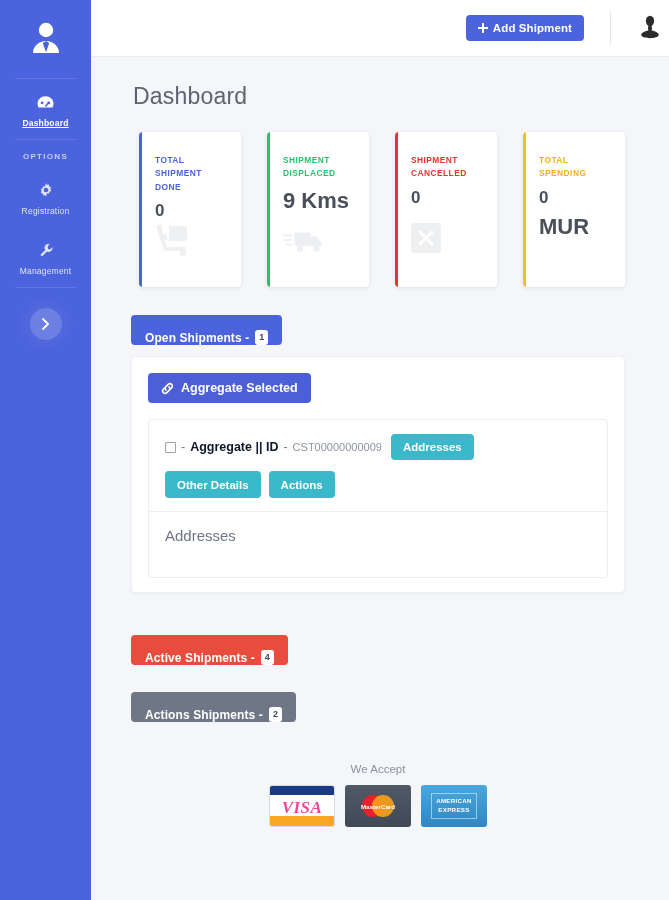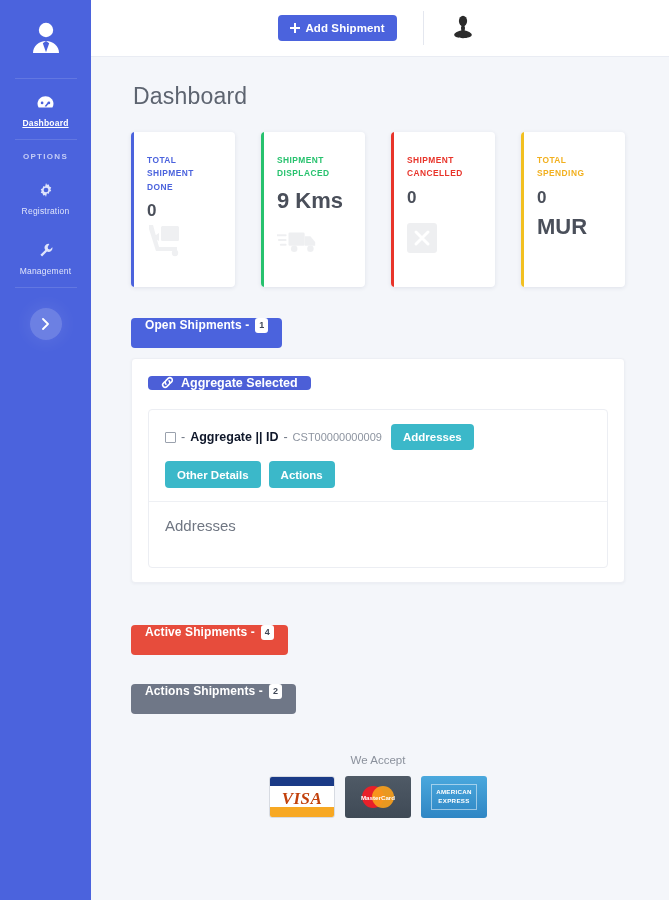--- a/index.html
+++ b/index.html
@@ -52,63 +52,63 @@
     background: rgba(255,255,255,0.19);
     display: flex; align-items: center; justify-content: center;
     margin-top: 20px; cursor: pointer;
     box-shadow: 0 0 14px 5px rgba(255,255,255,0.06);
   }
 
   
   .main { flex: 1; height: 900px; position: relative; background: #f4f6fa; }
   .topbar {
     height: 57px; background: #ffffff;
-    display: flex; align-items: center; justify-content: center;
+    display: flex; align-items: center; justify-content: flex-end;
     padding-right: 4px; gap: 0px;
     border-bottom: 1px solid #e9ecf3;
   }
   .btn-add {
     background: #4b63dd; color: #fff; border: none;
     border-radius: 4px; height: 26px; padding: 0 12px;
     font-size: 11.5px; font-weight: 700; letter-spacing: .1px;
     display: inline-flex; align-items: center; gap: 5px;
     cursor: pointer; font-family: "Liberation Sans", sans-serif;
   }
   .top-sep { width: 1px; height: 34px; background: #e4e7ef; margin: 0 24px 0 26px; }
   .avatar-ico { width: 30px; height: 30px; display:flex; align-items:center; justify-content:center; cursor:pointer; }
 
   .content { padding: 26px 44px 0 40px; height: 843px; overflow: hidden; }
   .page-title {
     font-size: 23px; color: #5d6470; font-weight: 400;
     margin: 0 0 22px 2px; letter-spacing: .2px;
   }
 
   
-  .cards { display: flex; gap: 26px; margin-bottom: 28px; }
+  .cards { display: flex; gap: 26px; margin-bottom: 28px; margin-left: 8px; }
   .card {
     flex: 1; height: 155px; background: #fff;
     border-radius: 4px; position: relative; overflow: hidden;
     box-shadow: 0 1px 4px rgba(40,50,90,0.10);
     padding: 22px 13px 10px 16px;
   }
   .card .accent { position: absolute; left: 0; top: 0; bottom: 0; width: 3px; }
   .card-label {
     font-size: 8.4px; font-weight: 700; letter-spacing: .45px;
     line-height: 1.6; text-transform: uppercase;
   }
   .card-value {
     font-size: 17px; font-weight: 700; color: #4a4f5a;
     margin-top: 7px; line-height: 1.15;
   }
   .card-value.big { font-size: 22px; }
   .card-ico { position: absolute; left: 16px; bottom: 26px; opacity: .16; }
 
   
   .sec-bar {
-    display: inline-flex; align-items: flex-start; gap: 6px;
+    display: inline-flex; align-items: flex-end; gap: 6px;
     height: 30px; padding: 0 14px; border-radius: 4px;
     font-size: 12px; font-weight: 700; color: #fff;
     cursor: pointer; letter-spacing: .1px;
   }
   .sec-bar .badge {
     background: #fff; border-radius: 3px;
     font-size: 9px; font-weight: 700; line-height: 1;
     padding: 3px 4px; min-width: 13px; text-align: center;
   }
   .sec-open   { background: #4b63dd; }
@@ -119,21 +119,21 @@
   .sec-inactive .badge { color: #3f4756; }
 
   .panel-wrap { margin: 10px 0 0 0; }
   .panel {
     background: #fff; border: 1px solid #edeff4; border-radius: 4px;
     padding: 16px 16px 14px 16px;
     box-shadow: 0 1px 3px rgba(40,50,90,0.05);
   }
   .btn-agg {
     background: #4c5fd7; color: #fff; border: none;
-    border-radius: 4px; height: 14px; padding: 2px 13px;
+    border-radius: 4px; height: 30px; padding: 2px 13px;
     font-size: 12.5px; font-weight: 700;
     display: inline-flex; align-items: center; gap: 7px;
     cursor: pointer; font-family: "Liberation Sans", sans-serif;
   }
 
   .row-card {
     margin-top: 16px; border: 1px solid #eceef3; border-radius: 4px;
     background: #fff;
   }
   .row-head { padding: 14px 16px 13px 16px; border-bottom: 1px solid #eef0f4; }
@@ -165,21 +165,21 @@
   .footer { text-align: center; margin-top: 40px; }
   .we-accept { font-size: 11.5px; color: #8b919c; margin-bottom: 10px; }
   .cards-pay { display: flex; justify-content: center; gap: 10px; }
   .paycard { width: 66px; height: 42px; border-radius: 3px; overflow: hidden; position: relative; }
   .pc-visa { background: #fff; border: 1px solid #d7dbe2; }
   .pc-visa .bar-top { height: 9px; background: #1a3a86; }
   .pc-visa .bar-bot { height: 10px; background: #f7a823; position: absolute; bottom: 0; left: 0; right: 0; }
   .pc-visa .vtxt {
     position: absolute; top: 12px; left: 0; right: 0; text-align: center;
     font-family: "Liberation Serif", serif; font-style: italic; font-weight: 700;
-    font-size: 17px; color: #c2410c; letter-spacing: .5px;
+    font-size: 17px; color: #ec4899; letter-spacing: .5px;
   }
   .pc-mc { background: linear-gradient(180deg,#4f5a66,#3f4a56); display:flex; align-items:center; justify-content:center; }
   .pc-amex { background: linear-gradient(180deg,#4aa8dd,#2f86c4); display:flex; align-items:center; justify-content:center; }
   .amex-txt {
     color: #fff; font-size: 6.2px; font-weight: 700; text-align: center;
     letter-spacing: .3px; line-height: 1.45; border: 1px solid rgba(255,255,255,.5);
     padding: 3px 4px;
   }
 </style>
 </head>

